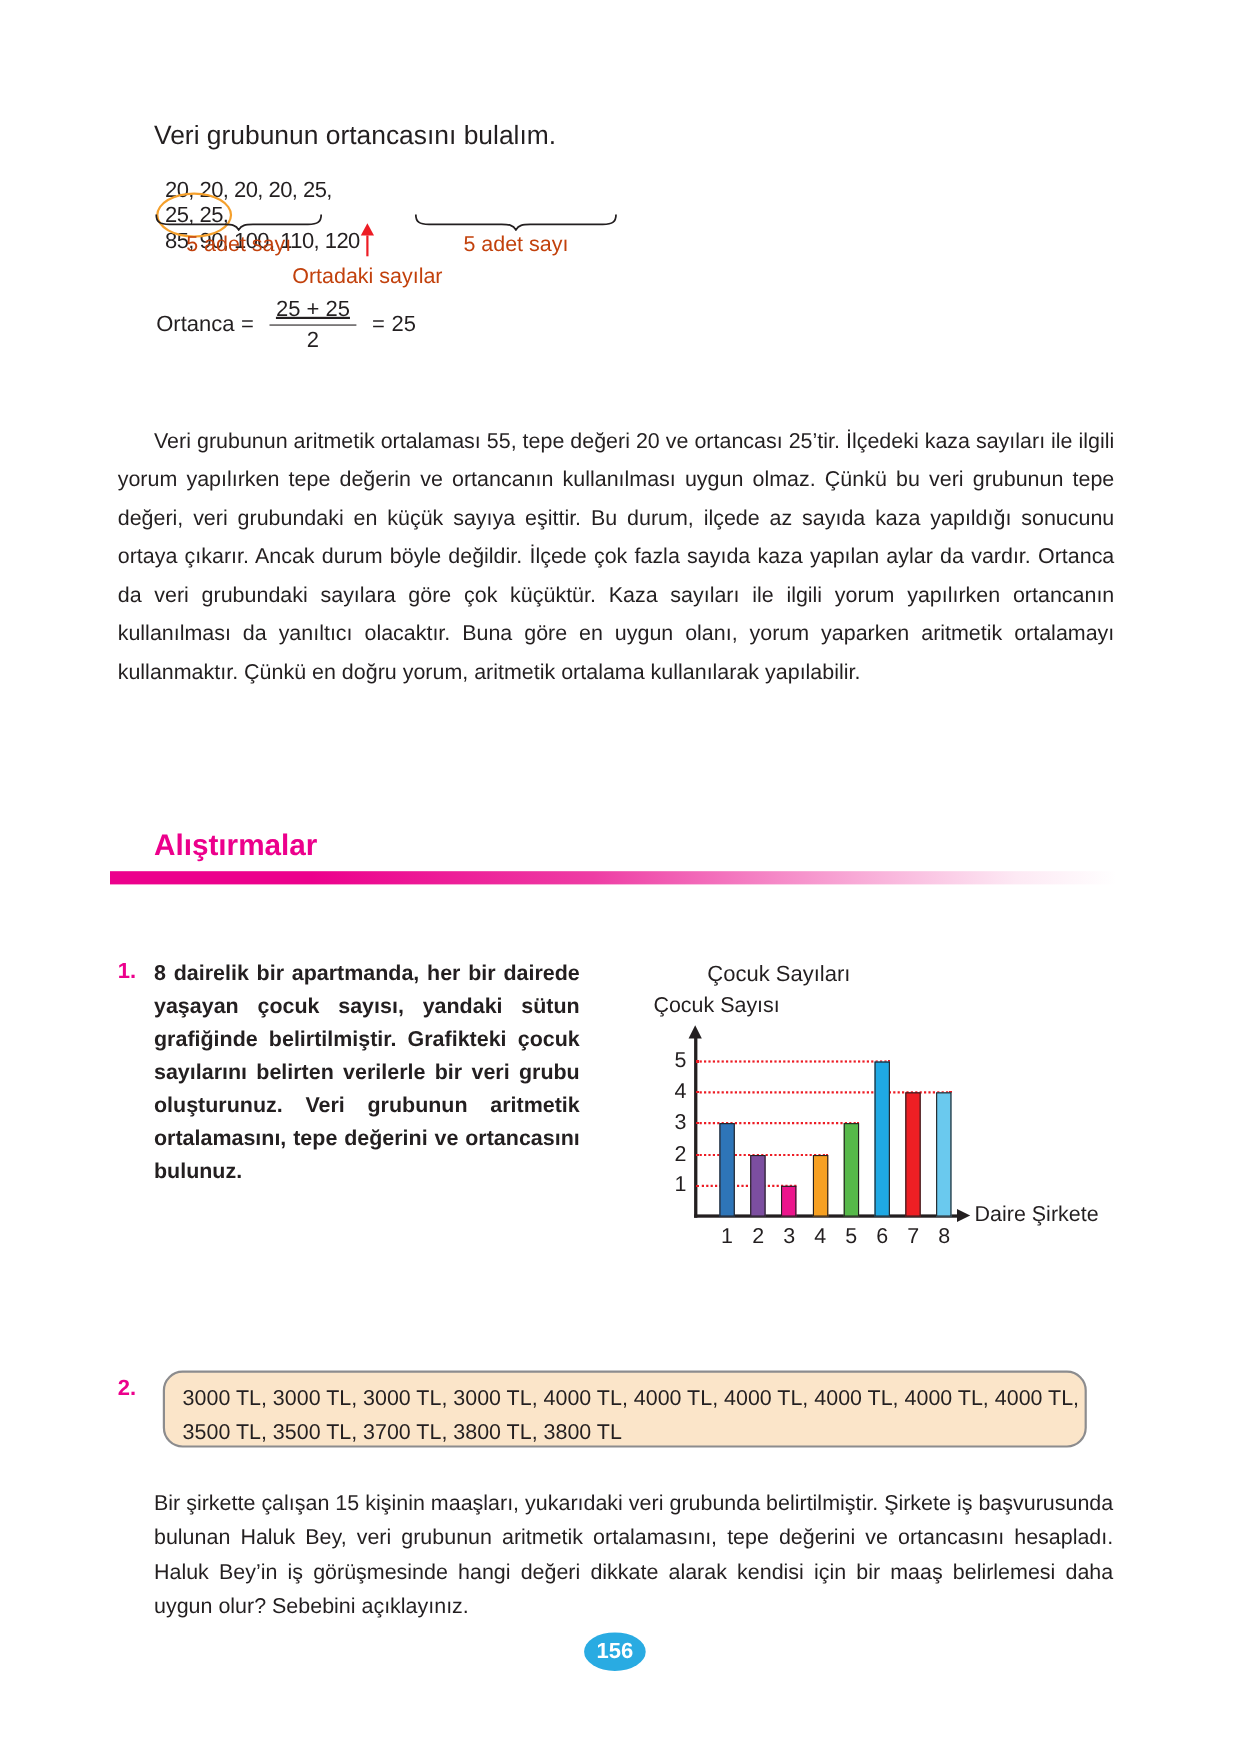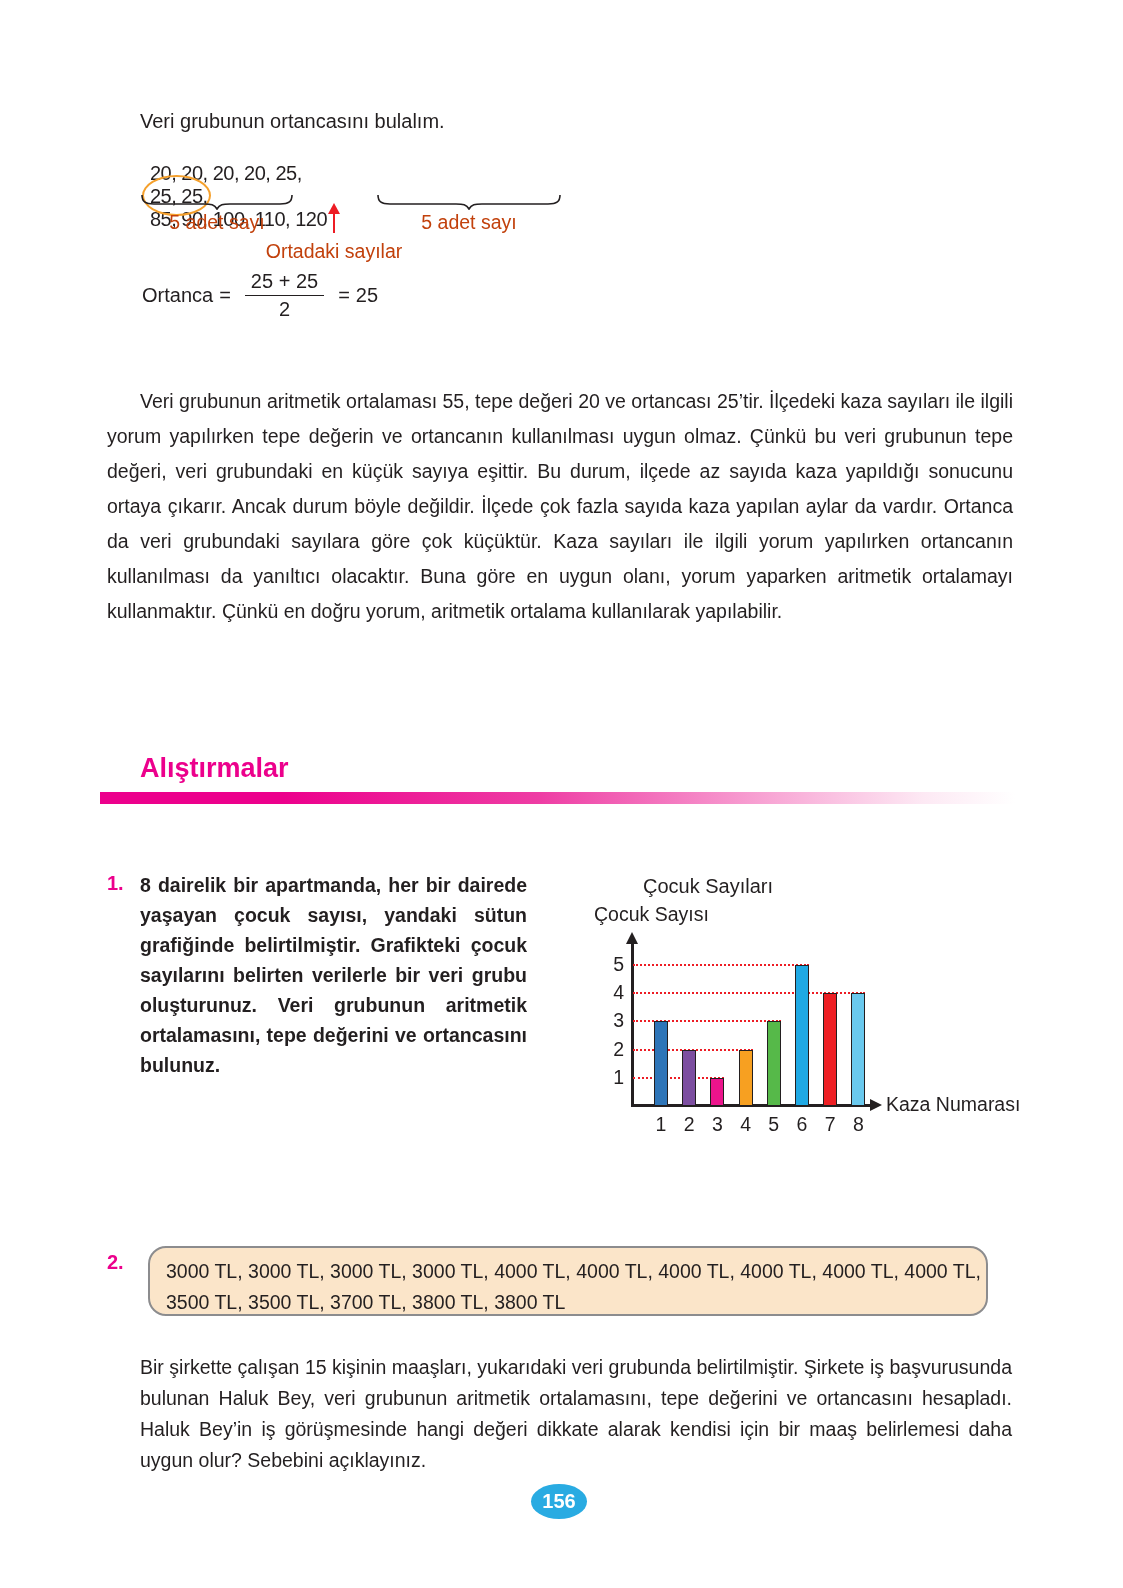--- a/index.html
+++ b/index.html
@@ -18,21 +18,21 @@
   .arrow-up .head{width:0;height:0;border-left:6.5px solid transparent;border-right:6.5px solid transparent;
         border-bottom:11px solid #ED1C24;margin:0 auto;}
   .arrow-up .stem{width:2.6px;height:19px;background:#ED1C24;margin:0 auto;}
   .small-red{font-size:19.5px;color:#c2410c;}
 
   
   .formula{display:inline-flex;align-items:center;font-size:20px;}
   .frac{display:inline-flex;flex-direction:column;align-items:center;margin:0 8px;}
   .frac .num{padding:0 6px 2px 6px;}
   .frac .den{padding-top:2px;}
-  .frac .num{border-bottom:1.8px solid #231F20;}
+  .frac .num{border-bottom:1.8px solid #231F20;text-decoration:underline;}
 
   
   .section-title{font-size:27px;font-weight:bold;color:#EC008C;}
   .divider{height:12px;background:linear-gradient(to right,#EC008C 0%,#EC008C 20%,#EE3DA4 48%,#F8A9D6 74%,#FDE9F4 90%,#ffffff 100%);}
 
   
   .ex-num{font-size:20px;font-weight:bold;color:#EC008C;}
   .ex1-text{font-size:19.5px;line-height:30px;text-align:justify;}
 
   
@@ -60,21 +60,21 @@
   
   .page-badge{position:absolute;left:531px;top:1484px;width:56px;height:35px;border-radius:50%;
         background:#29ABE2;color:#ffffff;font-weight:bold;font-size:20px;
         display:flex;align-items:center;justify-content:center;}
 </style>
 </head>
 <body>
 
 <div class="page">
 
-  <div class="abs" style="left:140px;top:110px;font-size:20px;">Veri grubunun ortancasını bulalım.</div>
+  <div class="abs" style="left:140px;top:110px;font-size:24px;">Veri grubunun ortancasını bulalım.</div>
 
   <div class="abs seq-row" style="left:140px;top:162px;flex-direction:column;">
     <span>20, 20, 20, 20, 25,</span>
     <span class="seq-mid">
       <span class="oval"></span>
       <span>25, 25,</span>
     </span>
     <span class="seq-right">85, 90, 100, 110, 120</span>
   </div>
 
@@ -114,21 +114,21 @@
   <div class="abs ex1-text" style="left:140px;top:870px;width:387px;font-weight:bold;">8 dairelik bir apartmanda, her bir dairede yaşayan çocuk sayısı, yandaki sütun grafiğinde belirtilmiştir. Grafikteki çocuk sayılarını belirten verilerle bir veri grubu oluşturunuz. Veri grubunun aritmetik ortalamasını, tepe değerini ve ortancasını bulunuz.</div>
 
   <div class="abs chart-title" style="left:643px;top:875px;">Çocuk Sayıları</div>
   <div class="abs chart-axis-label" style="left:594px;top:903px;">Çocuk Sayısı</div>
 
   <div id="chart-plot">
     <div class="yaxis-arrow"></div>
     <div class="yaxis-line"></div>
     <div class="xaxis-line"></div>
     <div class="xaxis-arrow"></div>
-    <div class="abs chart-axis-label" style="left:274px;top:160px;white-space:nowrap;">Kaza Numarası</div>
+    <div class="abs chart-axis-label" style="left:274px;top:160px;white-space:nowrap;">Daire Şirkete</div>
   <div class="gridline" style="left: 21px; width: 91.4px; top: 143.8px; border-top-color: rgb(237, 28, 36);"></div>
       <div class="gridline" style="left: 21px; width: 119.6px; top: 115.6px; border-top-color: rgb(237, 28, 36);"></div>
       <div class="gridline" style="left: 21px; width: 147.8px; top: 87.4px; border-top-color: rgb(237, 28, 36);"></div>
       <div class="gridline" style="left: 21px; width: 232.4px; top: 59.2px; border-top-color: rgb(237, 28, 36);"></div>
       <div class="gridline" style="left: 21px; width: 176px; top: 31px; border-top-color: rgb(237, 28, 36);"></div>
       <div class="ytick" style="left: -6px; top: 132.8px;">1</div>
       <div class="ytick" style="left: -6px; top: 104.6px;">2</div>
       <div class="ytick" style="left: -6px; top: 76.4px;">3</div>
       <div class="ytick" style="left: -6px; top: 48.2px;">4</div>
       <div class="ytick" style="left: -6px; top: 20px;">5</div>

